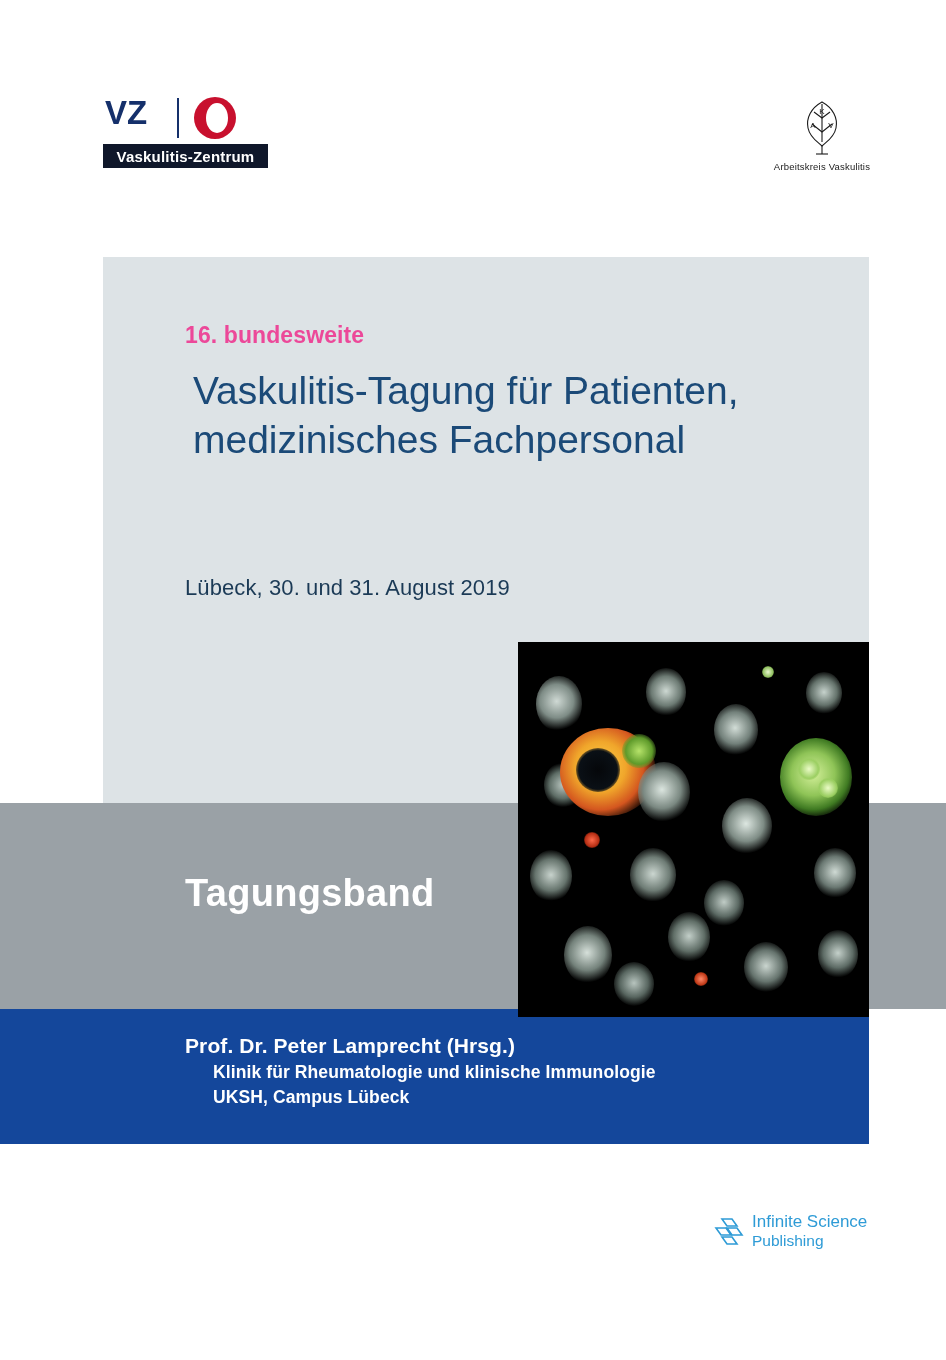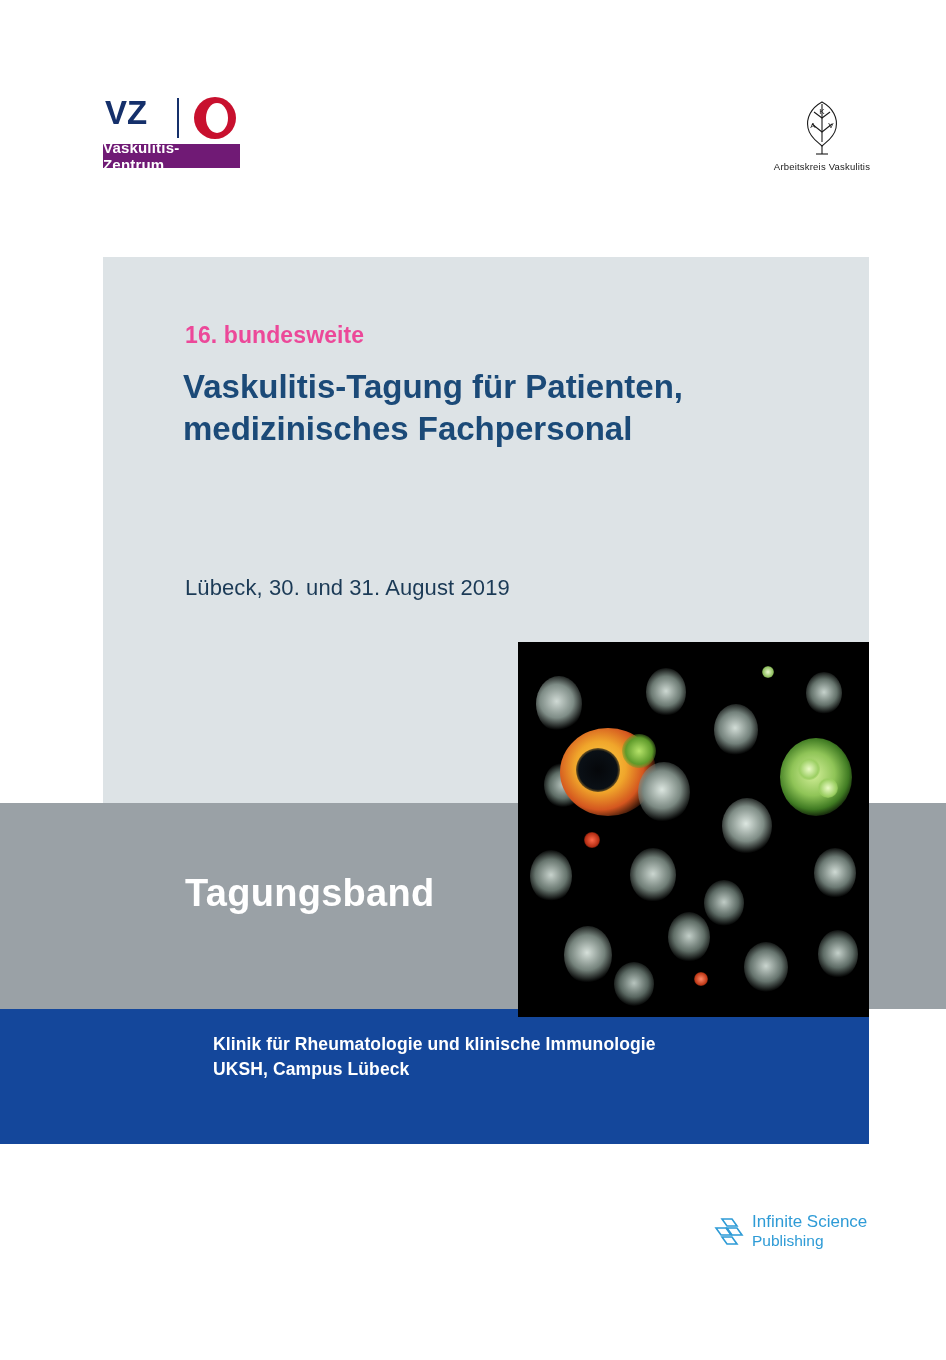--- a/index.html
+++ b/index.html
@@ -64,23 +64,23 @@
     top: 6px;
     width: 22px;
     height: 30px;
     border-radius: 50%;
     background: #ffffff;
   }
   .vz-bar {
     position: absolute;
     left: 0;
     top: 48px;
-    width: 137px;
+    width: 165px;
     height: 24px;
-    background: #701a75;
+    background: #0f172a;
     display: flex;
     align-items: center;
     justify-content: center;
   }
   .vz-bar span {
     color: #ffffff;
     font-size: 15px;
     font-weight: bold;
     letter-spacing: 0.2px;
   }
@@ -143,25 +143,25 @@
     position: absolute;
     left: 185px;
     top: 322px;
     font-size: 23px;
     font-weight: bold;
     color: #ec4899;
     letter-spacing: 0.1px;
   }
   .maintitle {
     position: absolute;
-    left: 183px;
+    left: 193px;
     top: 366px;
     width: 660px;
-    font-size: 33px;
-    font-weight: bold;
+    font-size: 39px;
+    font-weight: normal;
     color: #1b4a78;
     line-height: 1.26;
   }
   .subtitle {
     position: absolute;
     left: 185px;
     top: 575px;
     font-size: 22px;
     color: #1b3a56;
     letter-spacing: 0.1px;
@@ -313,20 +313,21 @@
   <div class="cell" style="left:300px; top:288px; width:40px; height:48px; background:radial-gradient(circle at 50% 48%, #c4d0ca 0%, #5e6c66 46%, rgba(10,16,12,0) 76%);"></div>
 
   <div class="cell" style="left:66px;  top:190px; width:16px; height:16px; background:radial-gradient(circle at 50% 50%, #ff6a4a 0%, #b52e14 60%, rgba(40,8,4,0) 82%);"></div>
   <div class="cell" style="left:176px; top:330px; width:14px; height:14px; background:radial-gradient(circle at 50% 50%, #ff8a6a 0%, #c03a18 60%, rgba(40,8,4,0) 82%);"></div>
   <div class="cell" style="left:244px; top:24px;  width:12px; height:12px; background:radial-gradient(circle at 50% 50%, #e9f7cf 0%, #8fbf5e 60%, rgba(20,40,10,0) 82%);"></div>
 </div>
 
 <div class="tagungsband">Tagungsband</div>
 
 <div class="editor">
+  <div class="l1">Prof. Dr. Peter Lamprecht (Hrsg.)</div>
   <div class="l2">Klinik für Rheumatologie und klinische Immunologie</div>
   <div class="l3">UKSH, Campus Lübeck</div>
 </div>
 
 <div class="publisher">
   <div class="pub-mark">
     <svg width="34" height="34" viewBox="0 0 34 34">
       <g fill="none" stroke="#2e9bd6" stroke-width="1.6">
         <path d="M11 5 L21 5 L26 12 L16 12 Z"></path>
         <path d="M5 14 L15 14 L20 21 L10 21 Z"></path>

